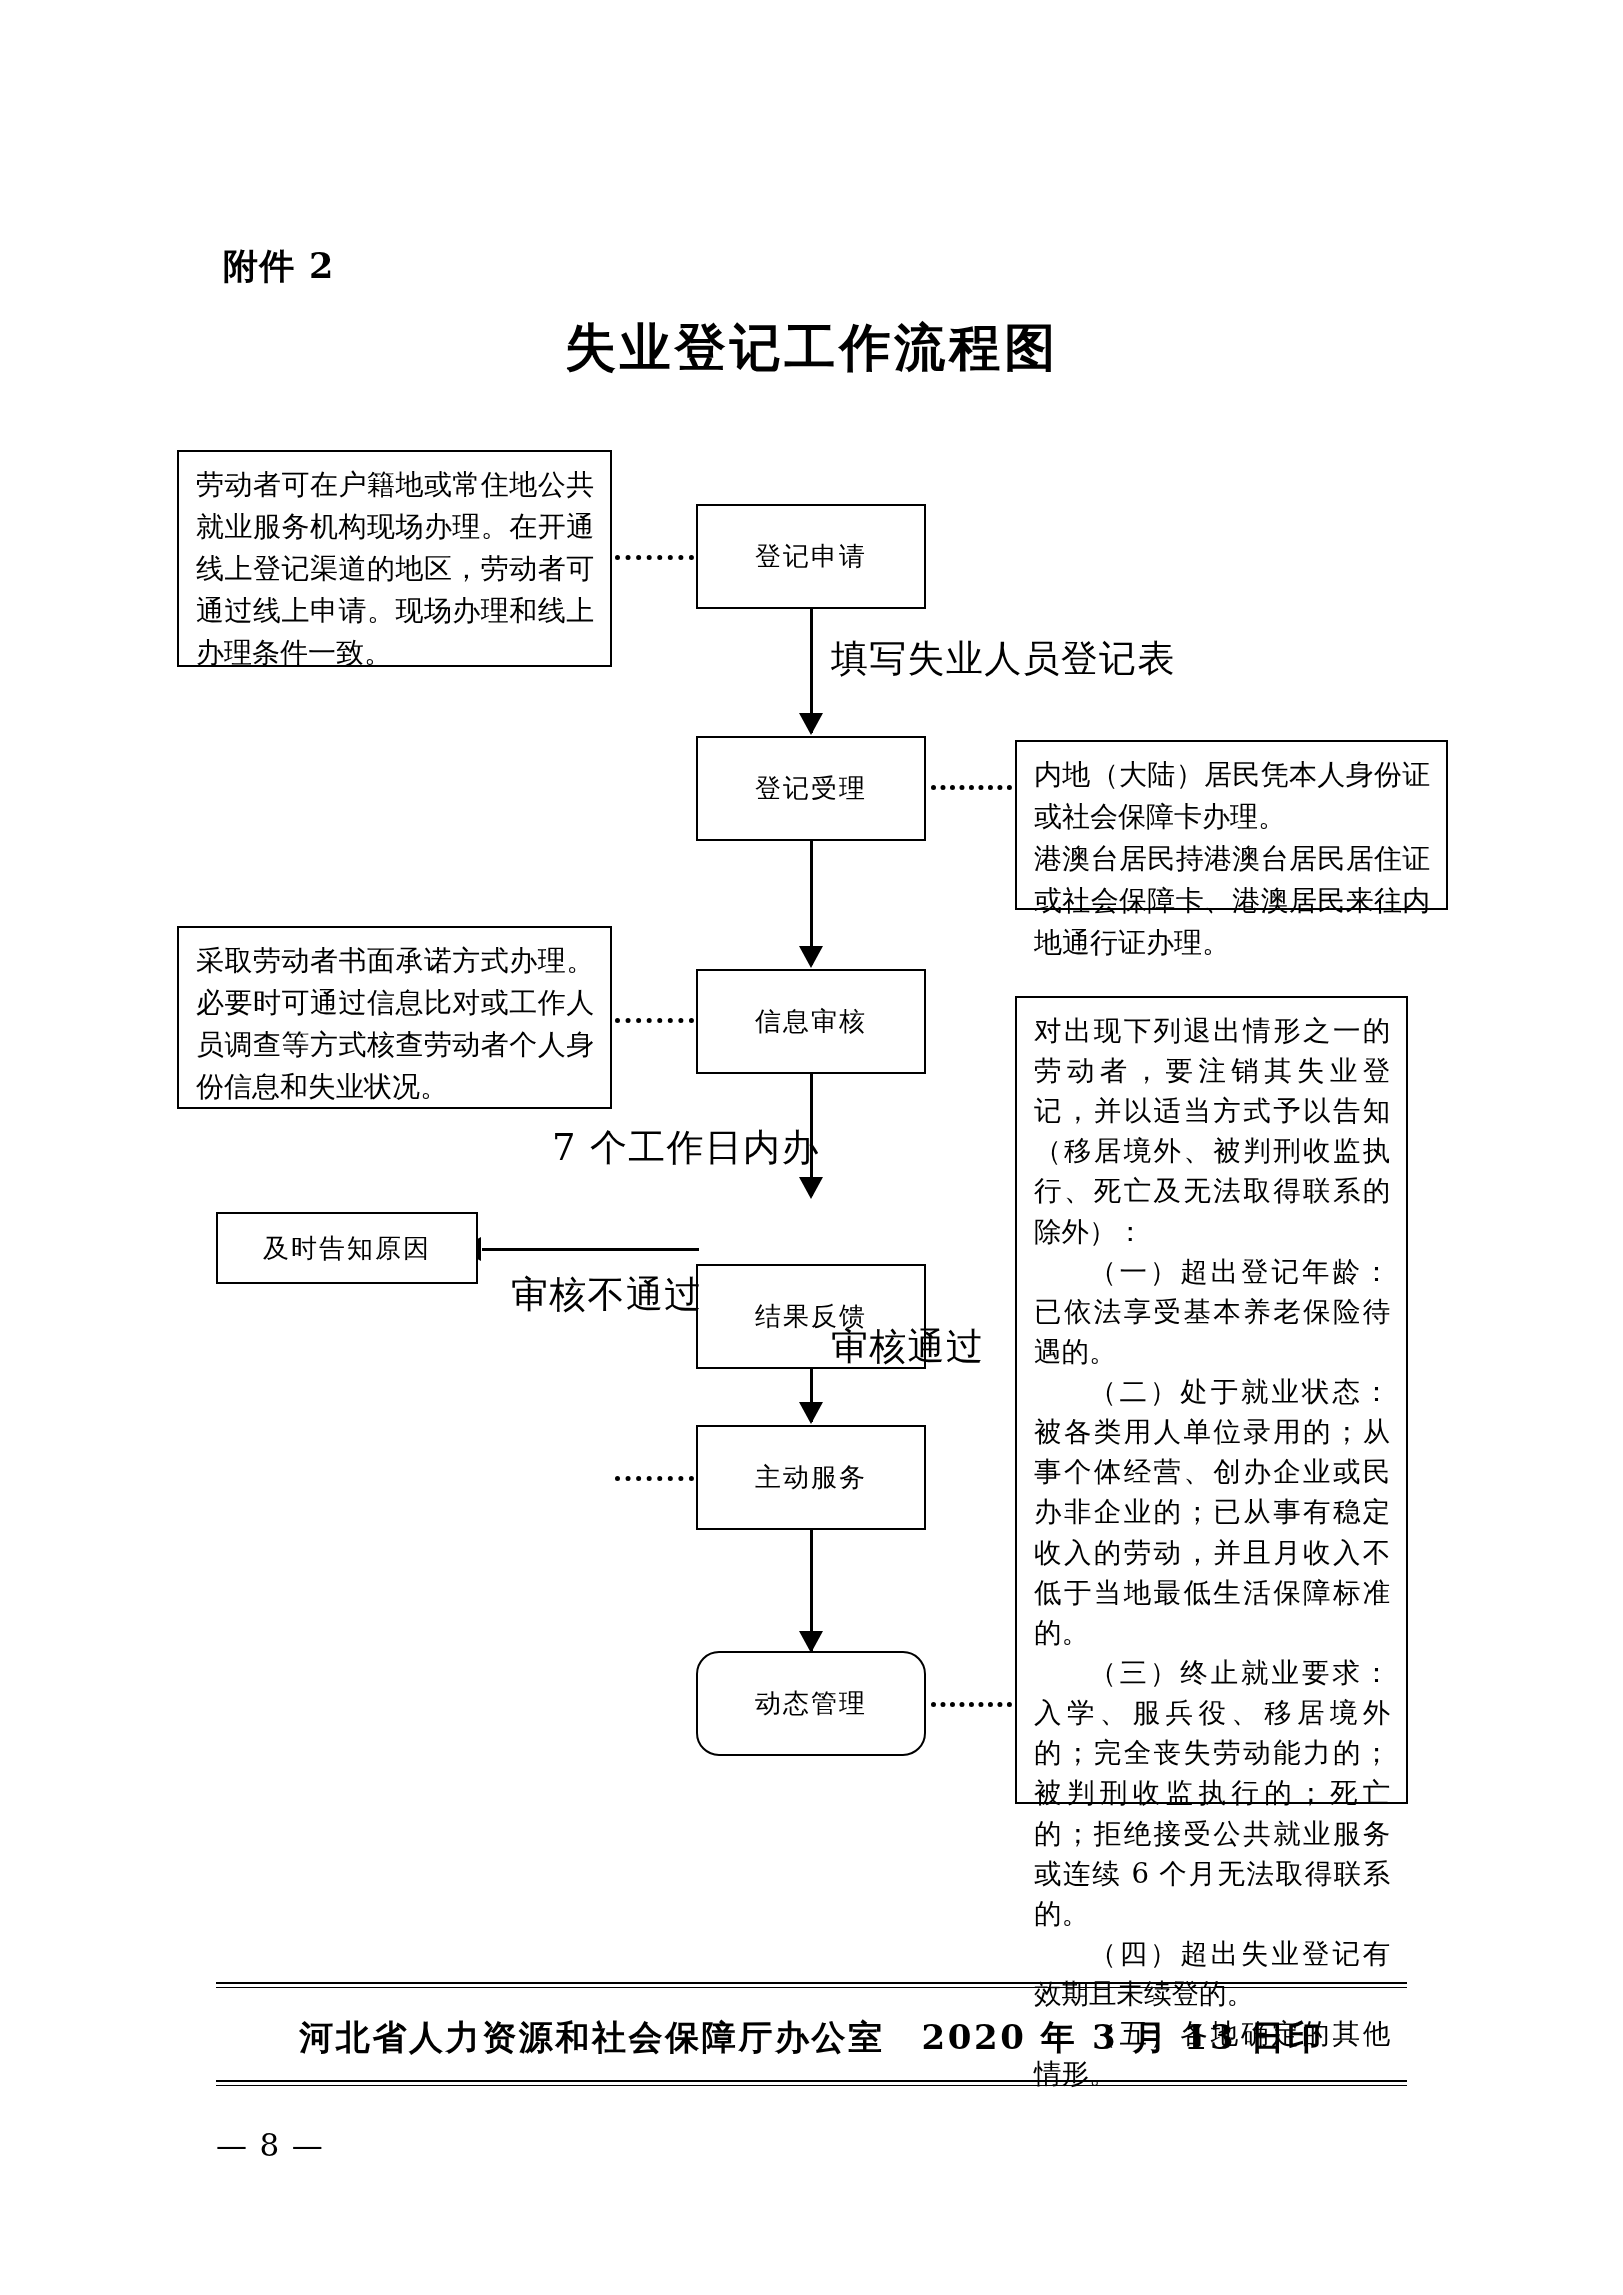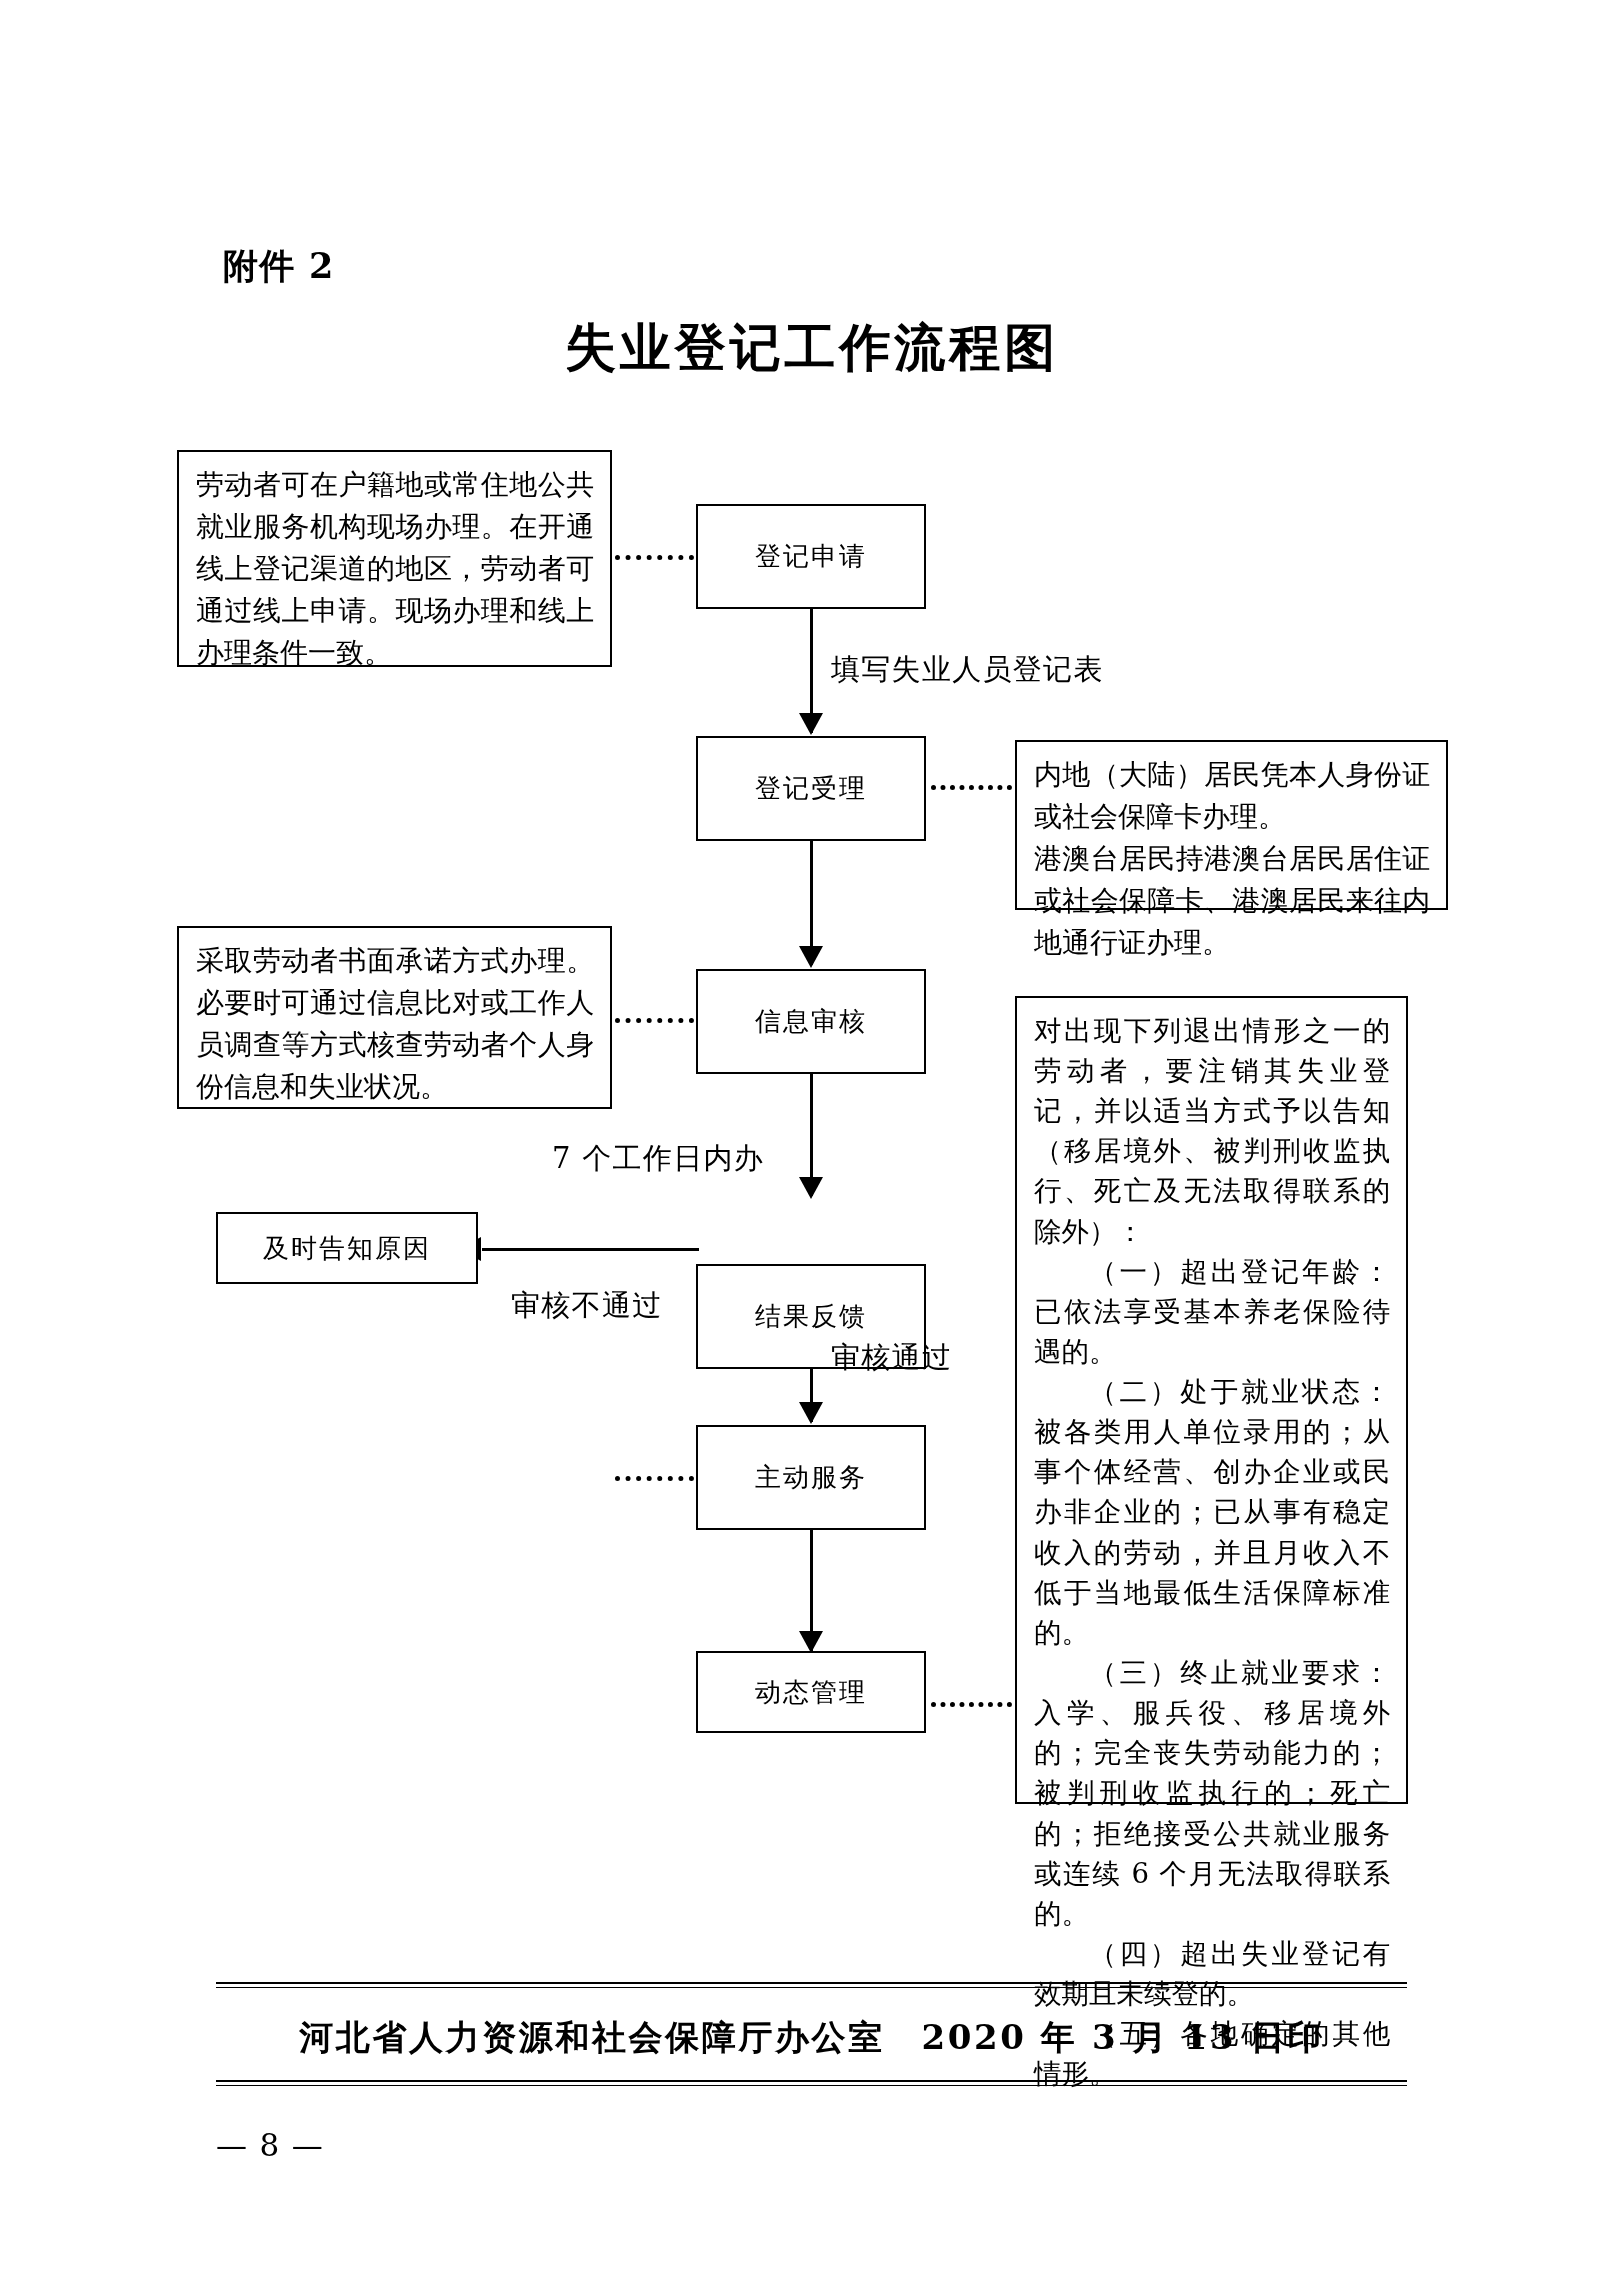--- a/index.html
+++ b/index.html
@@ -90,24 +90,23 @@
   }
   .dotted{
     position:absolute;
     height:0;
     border-top:5.9px dotted #000;
   }
 
   
   .edge-label{
     position:absolute;
-    font-size:29px;
+    font-size:37px;
     letter-spacing:1.3px;
     white-space:nowrap;
-    margin-top:16px;
   }
 
   
   .footer-rule{
     position:absolute;
     left:216px;
     width:1191px;
     border-top:2.6px solid #000;
     border-bottom:1.3px solid #000;
     height:3.3px;
@@ -176,21 +175,21 @@
   </div>
 
   <div class="box node" style="left:696px; top:1264px; width:230px; height:105px;">
     <span>结果反馈</span>
   </div>
 
   <div class="box node" style="left:696px; top:1425px; width:230px; height:105px;">
     <span>主动服务</span>
   </div>
 
-  <div class="box node" style="left:696px; top:1651px; width:230px; height:82px;">
+  <div class="box node" style="left:696px; top:1651px; width:230px; height:105px;border-radius:23px;">
     <span>动态管理</span>
   </div>
 
   <div class="box node" style="left:216px; top:1212px; width:262px; height:72px;">
     <span>及时告知原因</span>
   </div>
 
   <div class="edge-label" style="left:831px; top:634px;">填写失业人员登记表</div>
 
   <div class="edge-label" style="left:552px; top:1123px;">7 个工作日内办</div>

